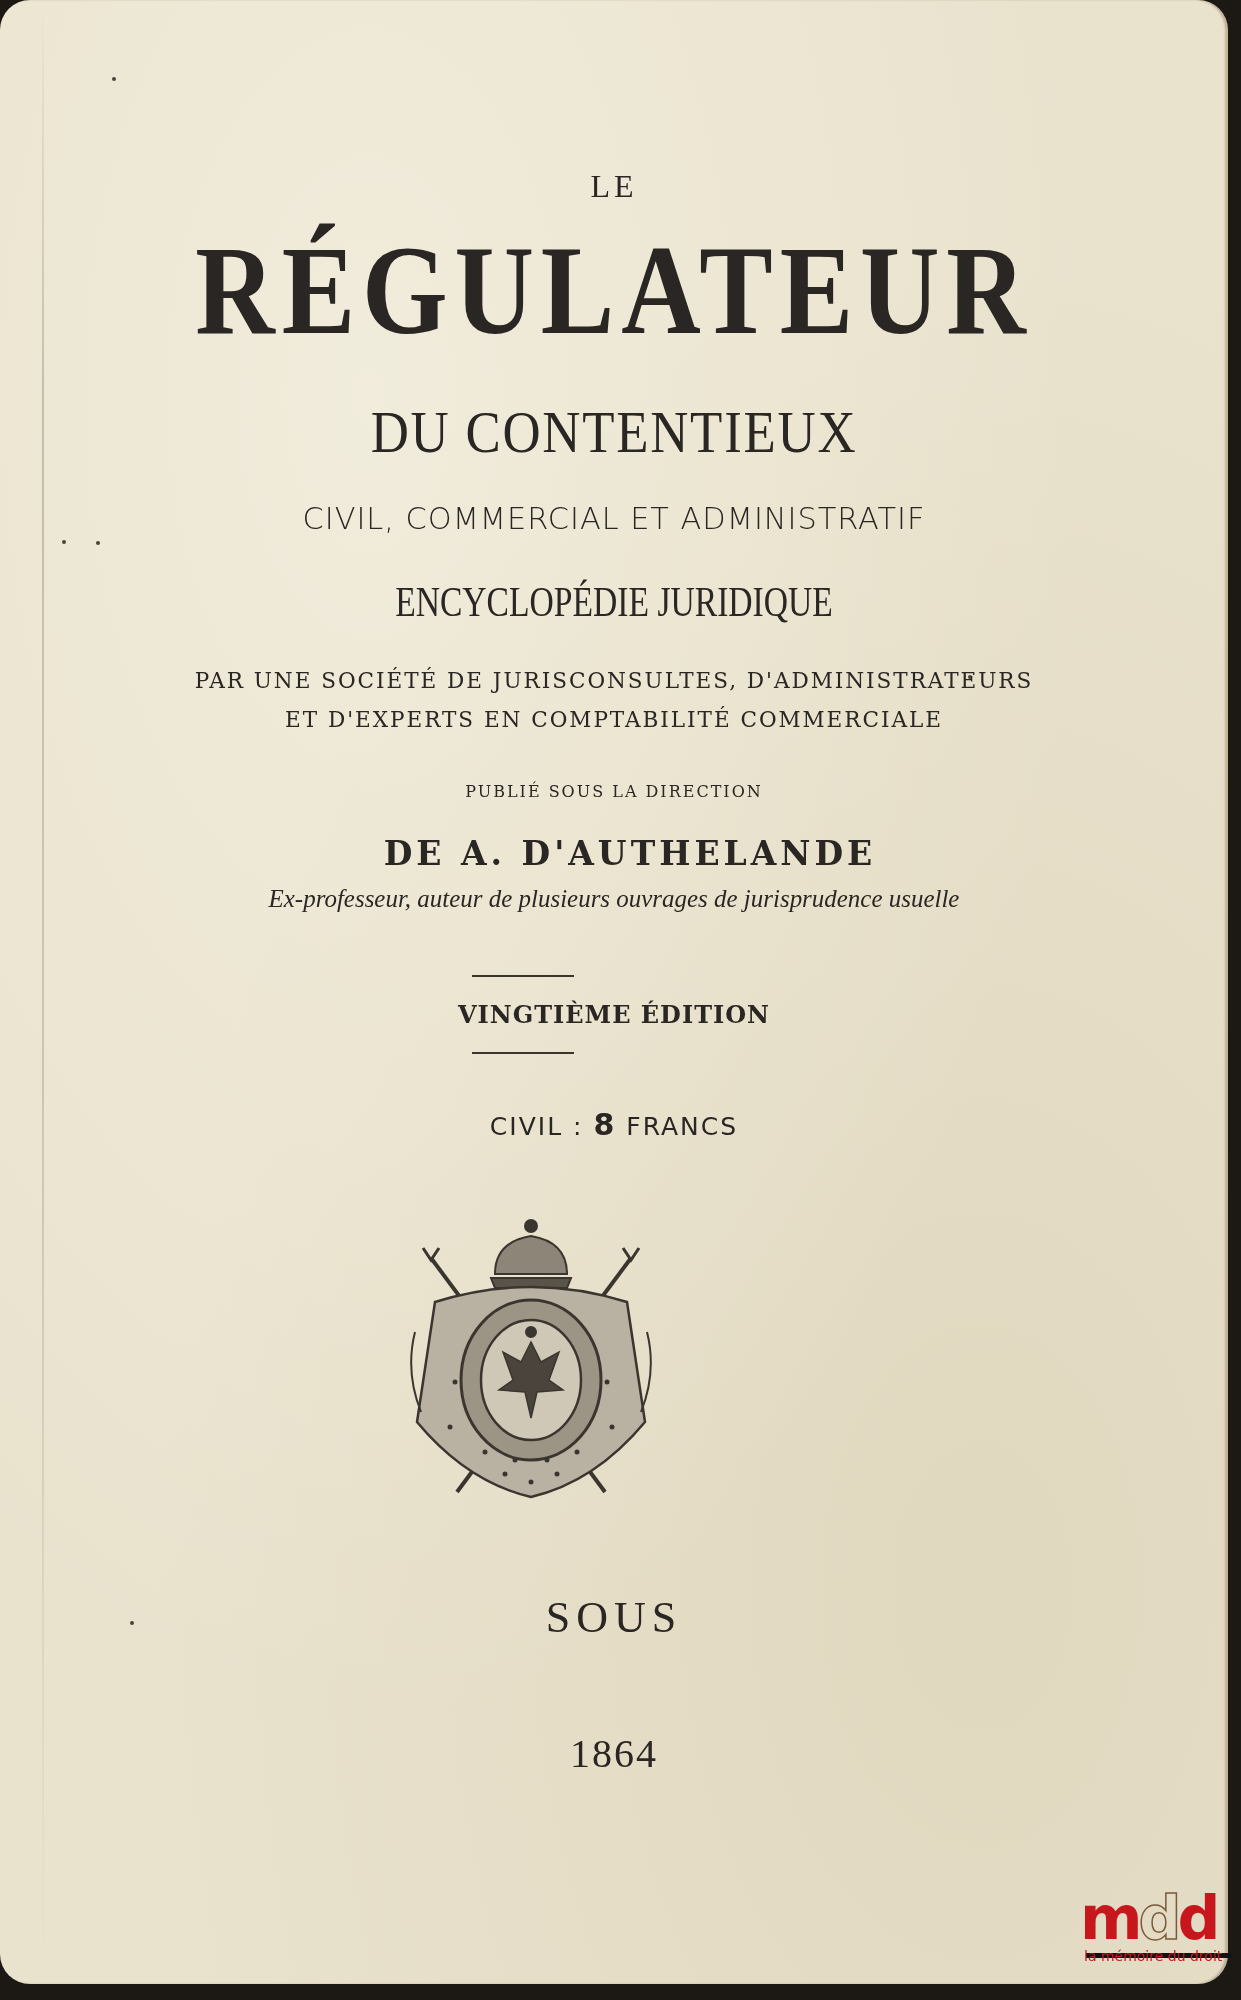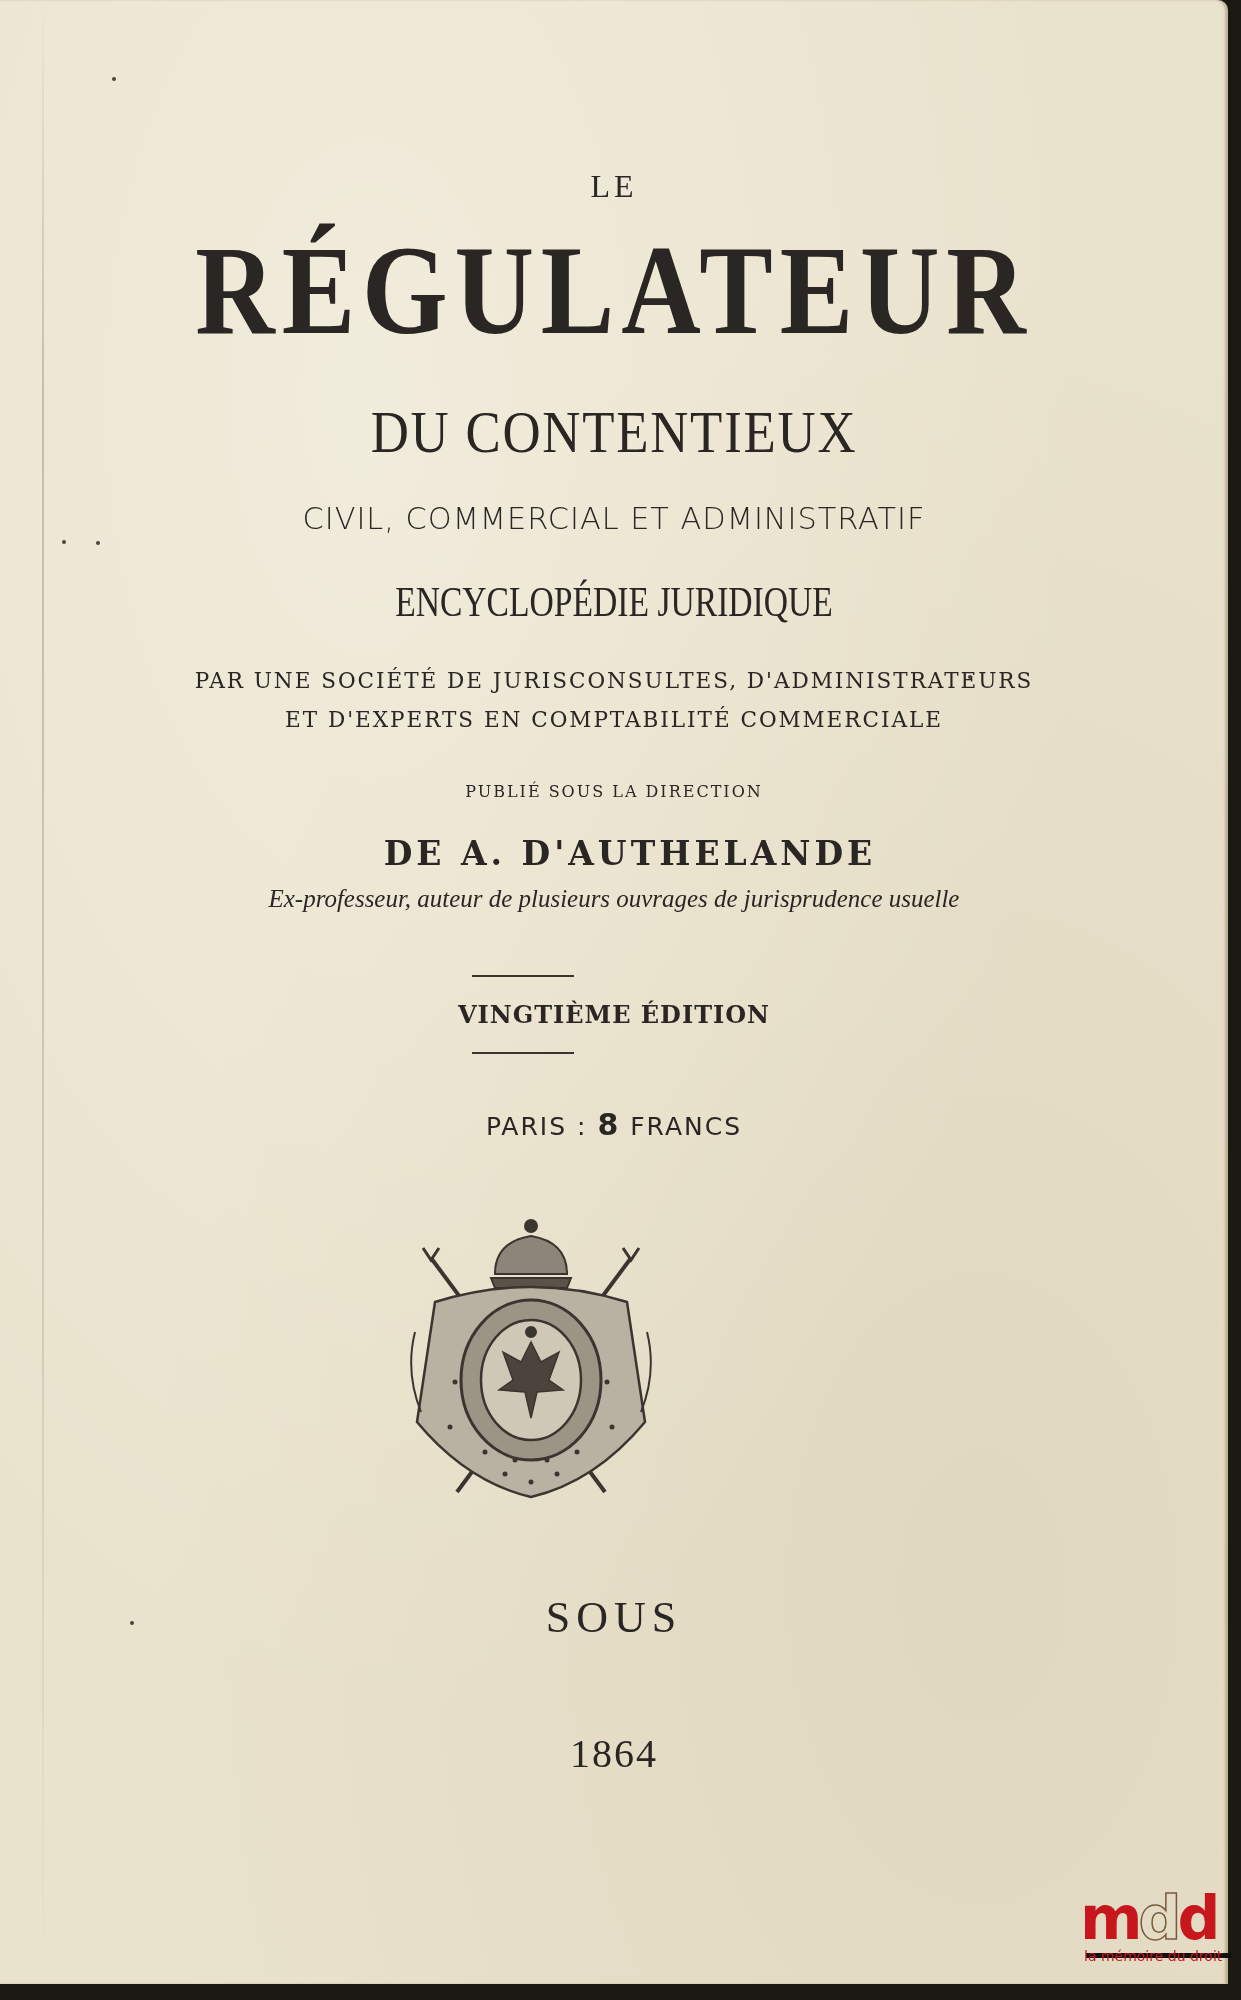--- a/index.html
+++ b/index.html
@@ -22,20 +22,21 @@
     top: 0;
     width: 1228px;
     height: 1984px;
     background: #e9e2cd;
     background-image:
       radial-gradient(ellipse at 30% 20%, rgba(255,255,245,0.35), rgba(0,0,0,0) 60%),
       radial-gradient(ellipse at 80% 80%, rgba(200,185,150,0.25), rgba(0,0,0,0) 60%);
     border-top-right-radius: 10px;
     box-shadow: inset -3px 0 2px rgba(120,100,60,0.35);
     color: #2a2623;
+    border-radius: 30px;
   }
   .fold-line {
     position: absolute;
     left: 42px;
     top: 0;
     width: 2px;
     height: 1984px;
     background: linear-gradient(to bottom, rgba(120,110,90,0.0), rgba(120,110,90,0.35) 20%, rgba(120,110,90,0.25) 60%, rgba(120,110,90,0.0));
   }
   .line {
@@ -154,21 +155,21 @@
     <div class="line serif soc2">ET D'EXPERTS EN COMPTABILITÉ COMMERCIALE</div>
     <div class="line serif pub">PUBLIÉ SOUS LA DIRECTION</div>
     <div class="line serif auth">DE A. D'AUTHELANDE</div>
     <div class="line lserif desc">Ex-professeur, auteur de plusieurs ouvrages de jurisprudence usuelle</div>
 
     <div class="rule" style="left:472px;top:975px;width:102px;"></div>
     <div class="line serif edition">VINGTIÈME ÉDITION</div>
     <div class="rule" style="left:472px;top:1052px;width:102px;"></div>
 
     <div class="line sans price">
-      <span>PARIS :</span>
+      <span>CIVIL :</span>
       <b>8</b>
       <span>FRANCS</span>
     </div>
 
     <svg class="crest" viewBox="0 0 272 295">
       <g fill="none" stroke="#3b3530" stroke-width="2">
 
         <circle cx="136" cy="14" r="6" fill="#3b3530"></circle>
         <path d="M100 62 Q100 30 136 24 Q172 30 172 62 Z" fill="#8d8578"></path>
         <path d="M96 66 L176 66 L172 76 L100 76 Z" fill="#5a534a"></path>

